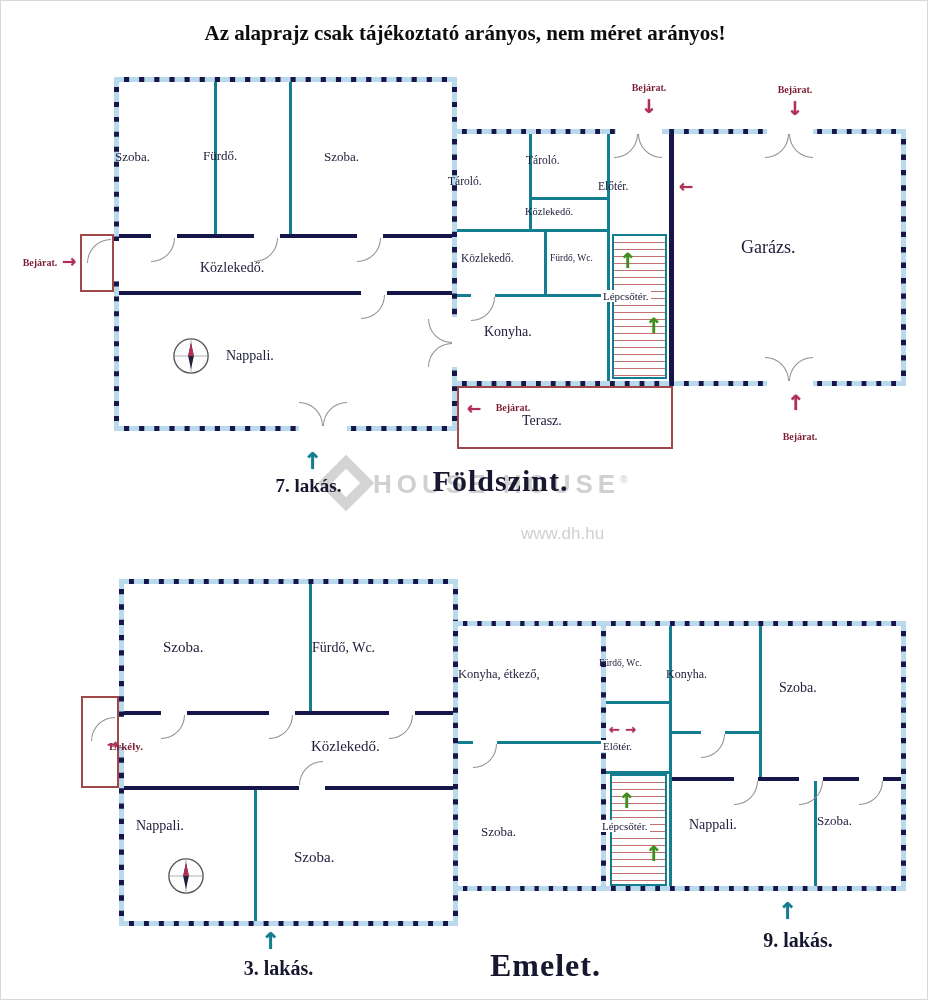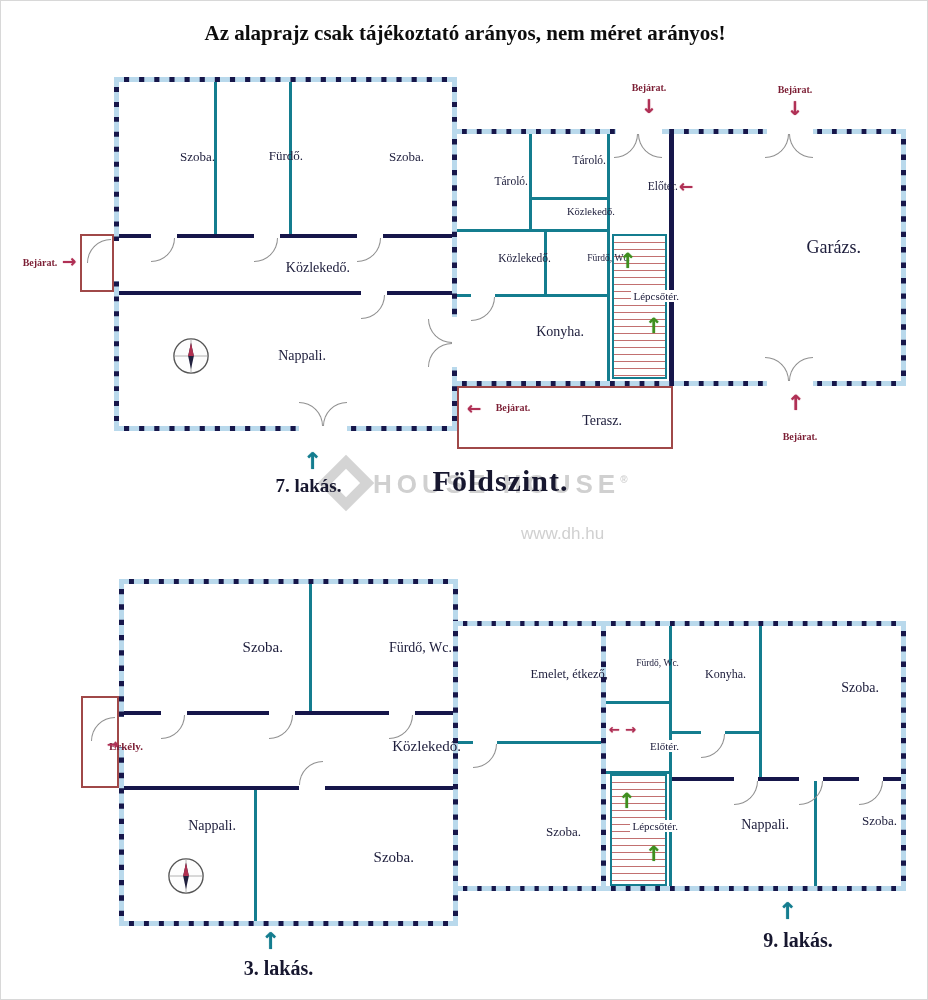--- a/index.html
+++ b/index.html
@@ -9,21 +9,21 @@
   .title{position:absolute;left:0;top:20px;width:928px;text-align:center;
          font-size:21px;font-weight:bold;color:#0d0d0d}
   .outline{position:absolute;border:5px solid #16164a;background:#fff}
   .winds{position:absolute;top:-5px;left:-5px;right:-5px;bottom:-5px;
          border:5px dashed #b9d9ec;pointer-events:none}
   .wall{position:absolute;background:#16164a}
   .twall{position:absolute;background:#147d8f}
   .redbox{position:absolute;border:2px solid #a04848;background:#fff}
   .stairs{position:absolute;border:2px solid #147d8f;
           background:repeating-linear-gradient(to bottom,#ffffff 0 6px,#c27070 6px 7px)}
-  .lbl{position:absolute;color:#20203e;text-align:right;white-space:nowrap;font-size:13px}
+  .lbl{position:absolute;color:#20203e;text-align:left;white-space:nowrap;font-size:13px}
   .chip{background:#fff;padding:0 2px}
   .big{position:absolute;font-size:30px;font-weight:bold;color:#17172f;text-align:center;
        white-space:nowrap;letter-spacing:1px;z-index:3}
   .apt{position:absolute;font-size:19px;font-weight:bold;color:#17172f;text-align:center;
        white-space:nowrap;z-index:3}
   .bej{position:absolute;font-size:10px;font-weight:bold;color:#7c1f35;text-align:center;
        white-space:nowrap;z-index:3}
   .arr{position:absolute;font-weight:bold;line-height:1;z-index:3;
        font-family:"DejaVu Sans",sans-serif}
   .red{color:#b03055;text-shadow:0 0 1px #b03055}
@@ -210,21 +210,21 @@
       <circle cx="20" cy="20" r="18" fill="#fdfdfd" stroke="#555" stroke-width="1.4"></circle>
       <line x1="20" y1="3" x2="20" y2="37" stroke="#9a9a9a" stroke-width="0.8"></line>
       <line x1="3" y1="20" x2="37" y2="20" stroke="#9a9a9a" stroke-width="0.8"></line>
       <path d="M20 6 L23 20 L20 34 L17 20 Z" fill="#20203e"></path>
       <path d="M20 6 L23 20 L17 20 Z" fill="#b03050"></path>
     </svg>
   </span>
 
   <div class="lbl" style="left:162px;top:638px;width:120px;font-size:15px">Szoba.</div>
   <div class="lbl" style="left:311px;top:639px;width:140px;font-size:14px">Fürdő, Wc.</div>
-  <div class="lbl" style="left:457px;top:666px;width:150px;font-size:12.5px">Emelet, étkező,</div>
+  <div class="lbl" style="left:457px;top:666px;width:150px;font-size:12.5px">Konyha, étkező,</div>
   <div class="lbl" style="left:310px;top:737px;width:150px;font-size:15px">Közlekedő.</div>
   <div class="bej" style="left:96px;top:739px;width:58px;font-size:11px">Erkély.</div>
   <span class="arr red" style="left:106px;top:736px;font-size:14px">→</span>
   <div class="lbl" style="left:135px;top:817px;width:100px;font-size:14px">Nappali.</div>
   <div class="lbl" style="left:293px;top:848px;width:120px;font-size:15px">Szoba.</div>
   <div class="lbl" style="left:480px;top:823px;width:100px;font-size:13px">Szoba.</div>
   <div class="lbl" style="left:598px;top:657px;width:80px;font-size:9.5px">Fürdő, Wc.</div>
   <div class="lbl" style="left:665px;top:666px;width:80px;font-size:12px">Konyha.</div>
   <div class="lbl" style="left:778px;top:679px;width:100px;font-size:14px">Szoba.</div>
   <div class="lbl" style="left:600px;top:739px;width:80px;font-size:11px"><span class="chip">Előtér.</span></div>
@@ -232,14 +232,15 @@
   <div class="lbl" style="left:688px;top:816px;width:100px;font-size:14px">Nappali.</div>
   <div class="lbl" style="left:816px;top:812px;width:80px;font-size:13px">Szoba.</div>
 
   <span class="arr red" style="left:608px;top:722px;font-size:13px">←</span>
   <span class="arr red" style="left:624px;top:722px;font-size:13px">→</span>
 
   <span class="arr tea" style="left:777px;top:899px;font-size:23px">↑</span>
   <div class="apt" style="left:737px;top:928px;width:120px;font-size:20px">9. lakás.</div>
   <span class="arr tea" style="left:260px;top:929px;font-size:23px">↑</span>
   <div class="apt" style="left:220px;top:956px;width:115px;font-size:20px">3. lakás.</div>
+  <div class="big" style="left:462px;top:946px;width:165px;font-size:32px">Emelet.</div>
 
 </div>
 
 </body></html>

